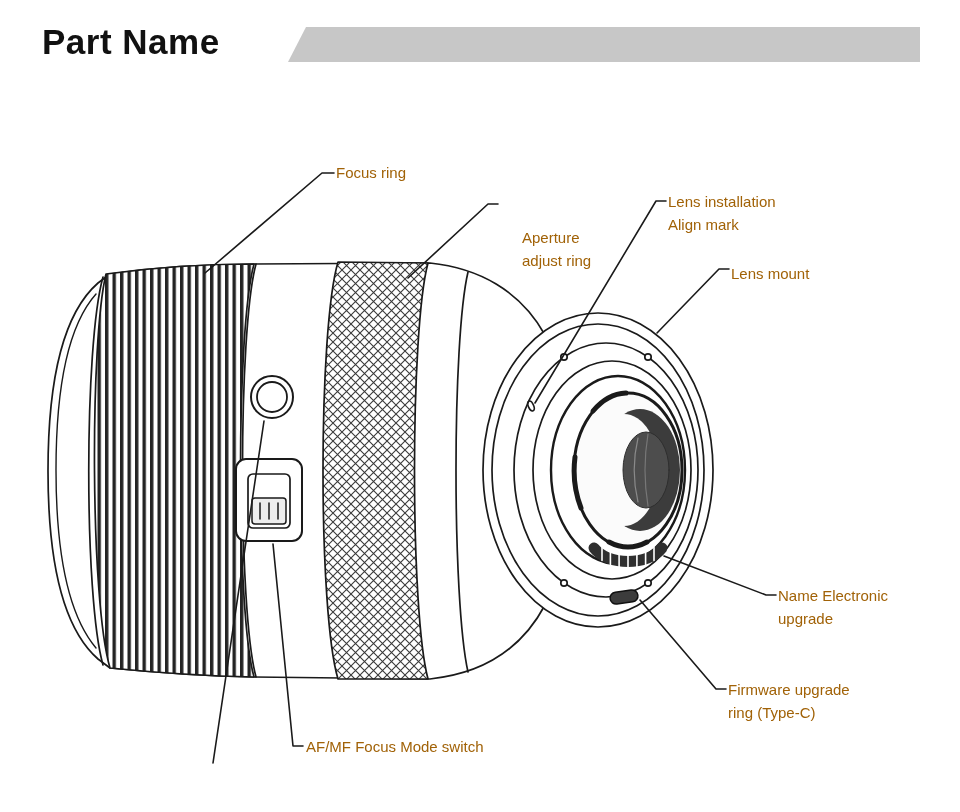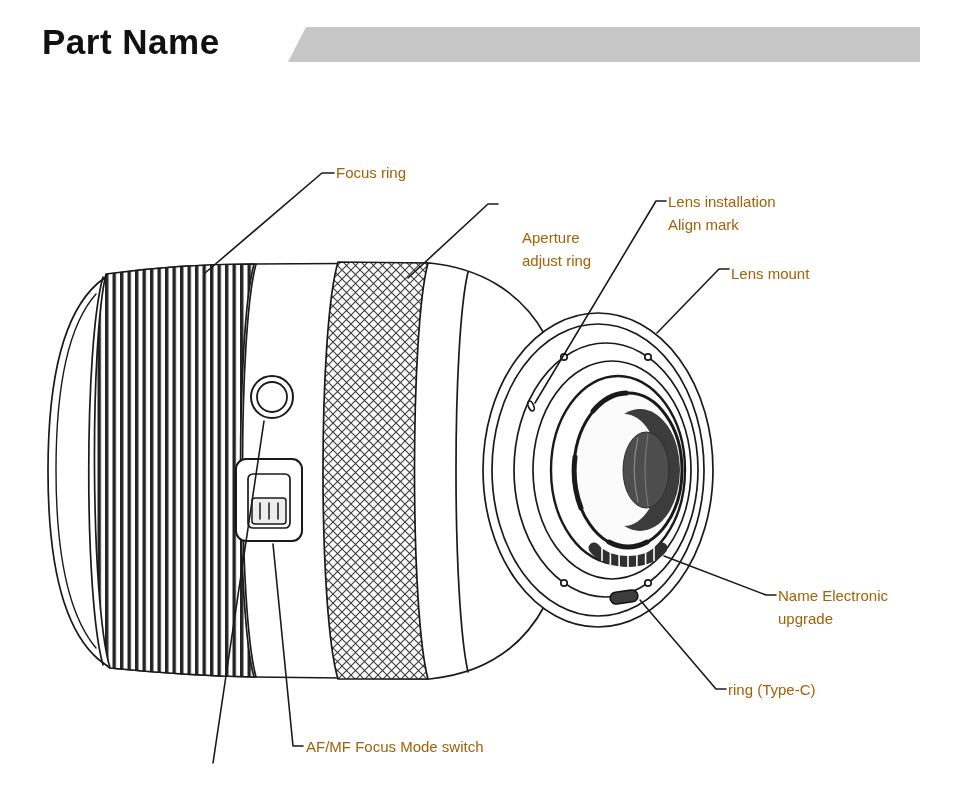--- a/index.html
+++ b/index.html
@@ -161,19 +161,20 @@
   </div>
 
   <div class="lbl lbl-mount">Lens mount</div>
 
   <div class="lbl lbl-contacts">
     <div>Name Electronic</div>
     <div>upgrade</div>
   </div>
 
   <div class="lbl lbl-firmware">
+    <div>Firmware upgrade</div>
     <div>ring (Type-C)</div>
   </div>
 
   <div class="lbl lbl-afmf">AF/MF Focus Mode switch</div>
 
 
 </div>
 
 </body></html>

